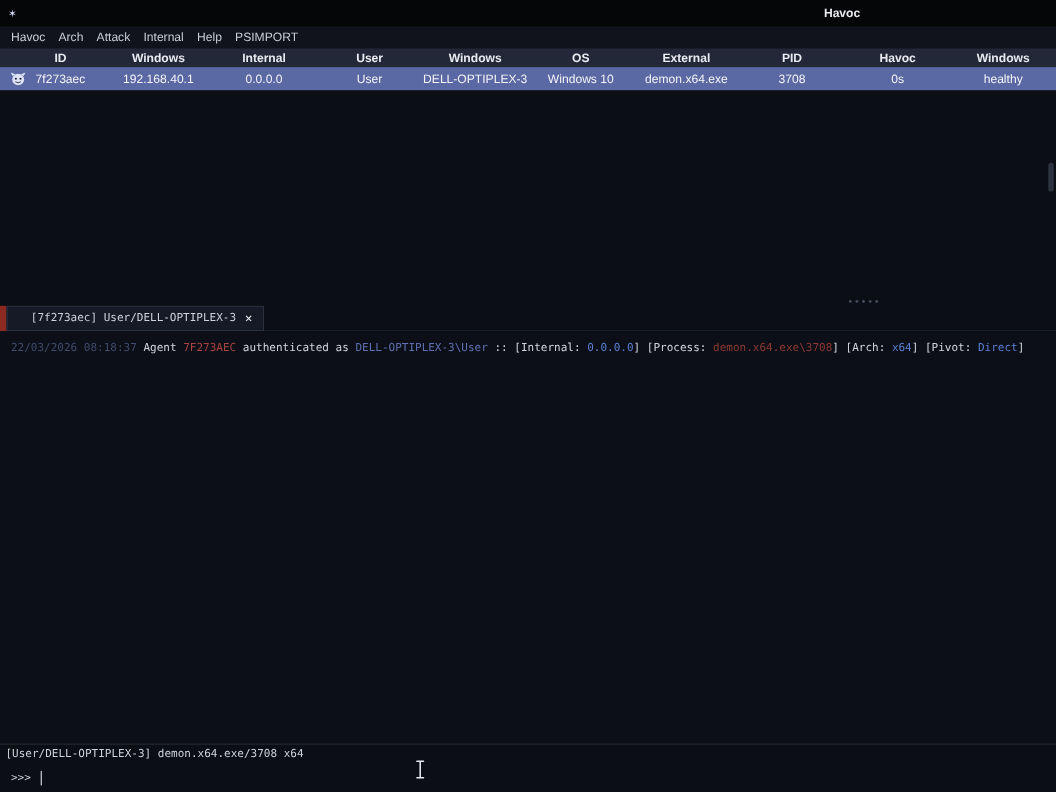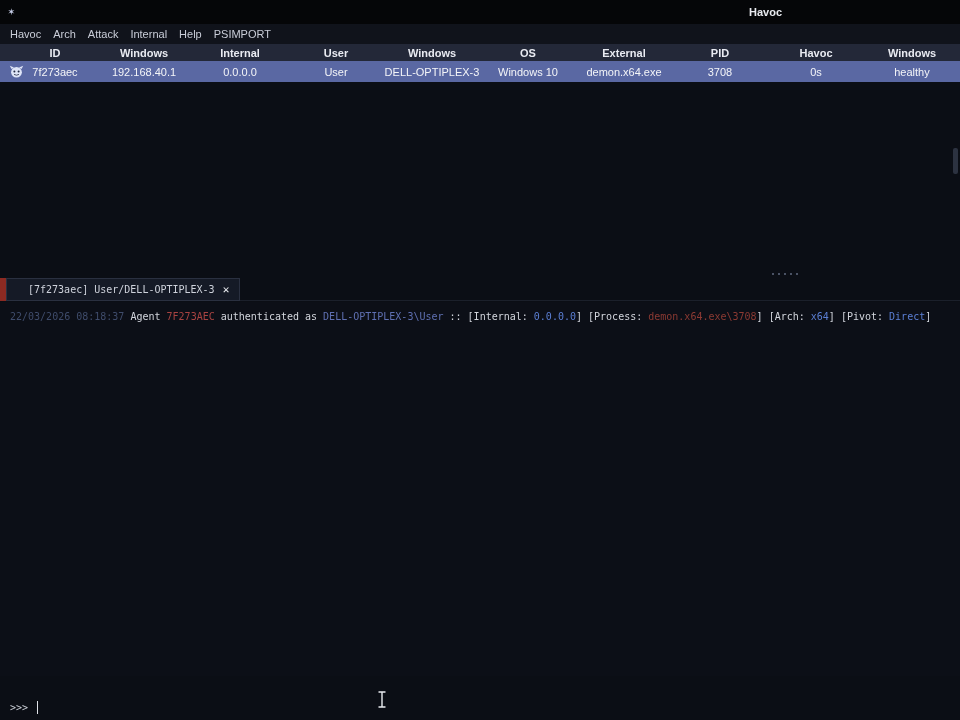--- a/index.html
+++ b/index.html
@@ -126,20 +126,21 @@
     <div class="tab">
       <span class="tab-label">[7f273aec] User/DELL-OPTIPLEX-3</span>
       <span class="tab-close">✕</span>
     </div>
   </div>
 
   <div class="console">
     <div class="log-line"><span class="seg-time">22/03/2026 08:18:37</span><span class="seg-fg"> Agent </span><span class="seg-red">7F273AEC</span><span class="seg-fg"> authenticated as </span><span class="seg-purple">DELL-OPTIPLEX-3\User</span><span class="seg-fg"> :: [Internal: </span><span class="seg-blue">0.0.0.0</span><span class="seg-fg">] [Process: </span><span class="seg-reddim">demon.x64.exe\3708</span><span class="seg-fg">] [Arch: </span><span class="seg-blue">x64</span><span class="seg-fg">] [Pivot: </span><span class="seg-blue">Direct</span><span class="seg-fg">]</span></div>
   </div>
 
+  <div class="statusbar">[User/DELL-OPTIPLEX-3] demon.x64.exe/3708 x64</div>
 
   <div class="promptline">
     <span class="prompt">&gt;&gt;&gt;</span>
     <span class="caret"></span>
   </div>
 
   <svg class="ibeam" viewBox="0 0 12 19">
     <g stroke="#0c0f17" stroke-width="3.4" fill="none" stroke-linecap="round">
       <path d="M3 2 H9 M6 2 V17 M3 17 H9"></path>
     </g>

